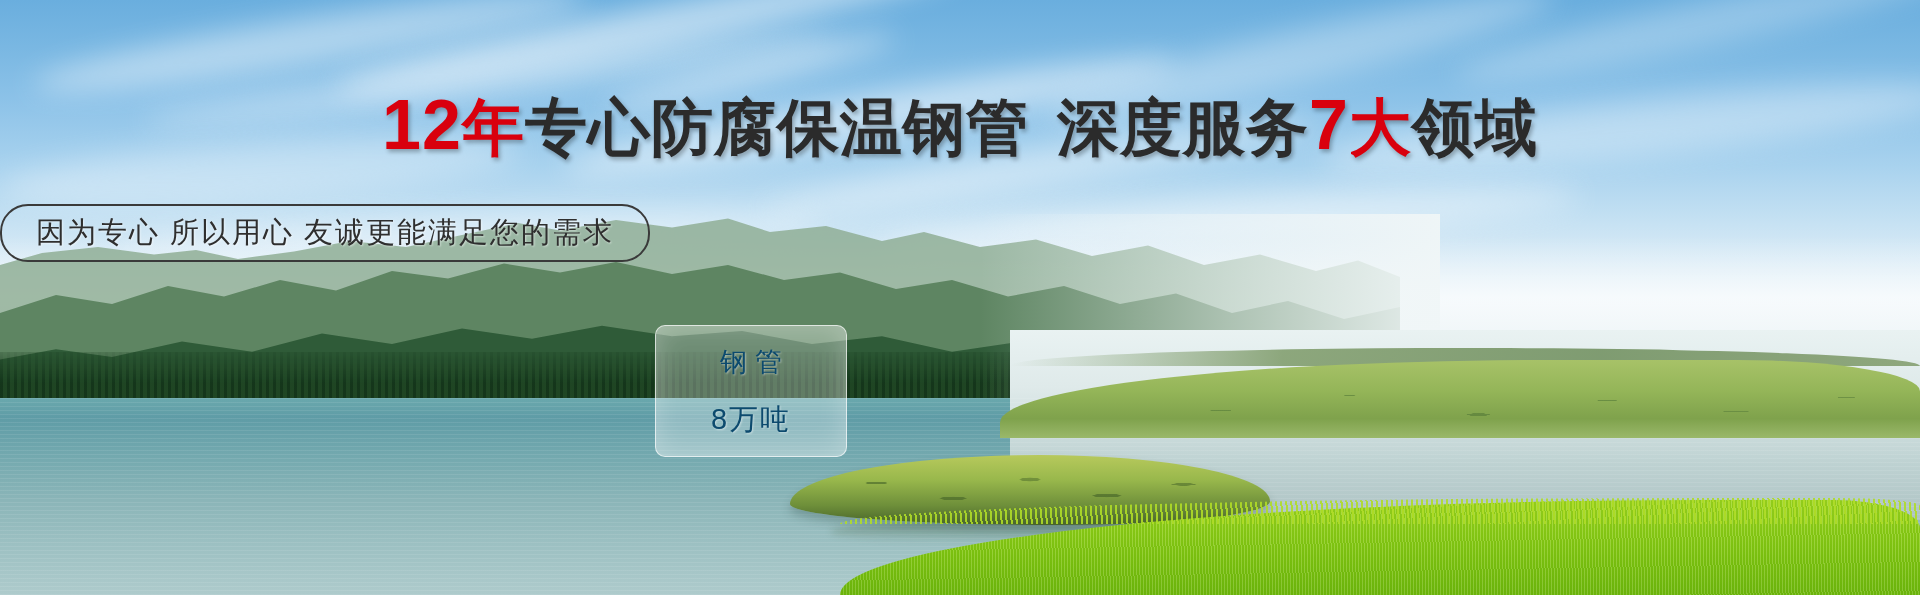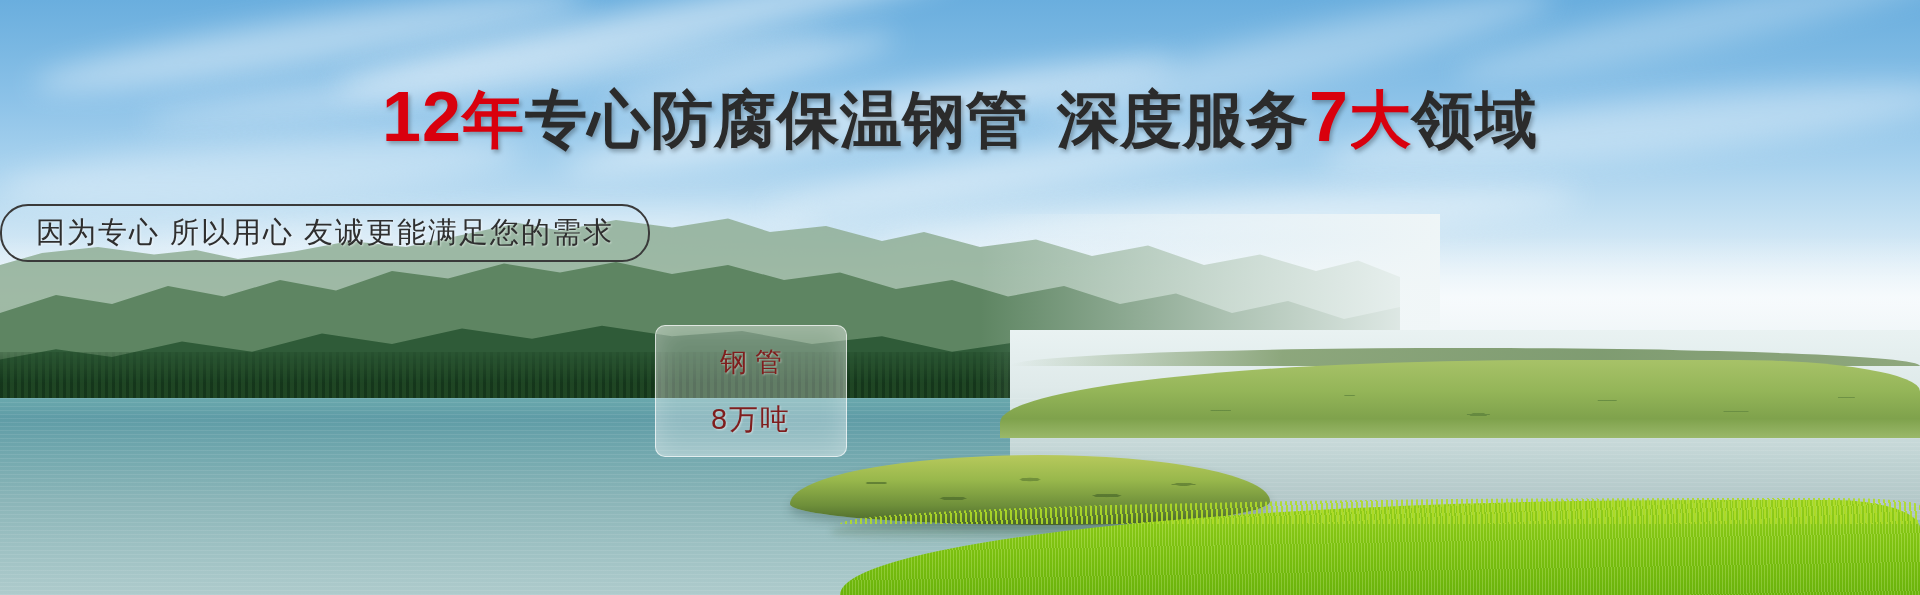--- a/index.html
+++ b/index.html
@@ -154,21 +154,21 @@
     position:absolute;left:840px;top:498px;width:1080px;height:26px;
     background:repeating-linear-gradient(84deg,
       rgba(175,220,40,.9) 0px, rgba(175,220,40,.9) 2px,
       rgba(175,220,40,0) 2px, rgba(175,220,40,0) 5px);
     border-radius:80% 8% 0 0 / 100% 30% 0 0;
     filter:blur(.4px);
   }
 
   
   .headline{
-    position:absolute; left:0; top:84px; width:1920px;
+    position:absolute; left:0; top:92px; width:1920px;
     text-align:center;
     font-family:"Liberation Sans","DejaVu Sans",sans-serif;
     font-weight:bold;
     font-size:62px;
     line-height:66px;
     letter-spacing:1px;
     color:#2b2b2b;
     white-space:nowrap;
     text-shadow:2px 3px 4px rgba(0,0,0,.28);
   }
@@ -198,21 +198,21 @@
     display:flex;
     gap:20px;
   }
   .card{
     width:190px;height:130px;
     border-radius:10px;
     background:rgba(255,255,255,.30);
     border:1px solid rgba(255,255,255,.72);
     box-shadow:inset 0 0 28px rgba(255,255,255,.28);
     display:flex;flex-direction:column;align-items:center;justify-content:center;
-    color:#7f1d1d;
+    color:#0c4a6e;
   }
   .card .ttl{
     font-size:27px;line-height:30px;letter-spacing:8px;
     text-indent:8px;
     margin-bottom:18px;
     text-shadow:1px 1px 2px rgba(255,255,255,.45);
   }
   .card .val{
     font-size:29px;line-height:32px;letter-spacing:2px;
     text-shadow:1px 1px 2px rgba(255,255,255,.45);

